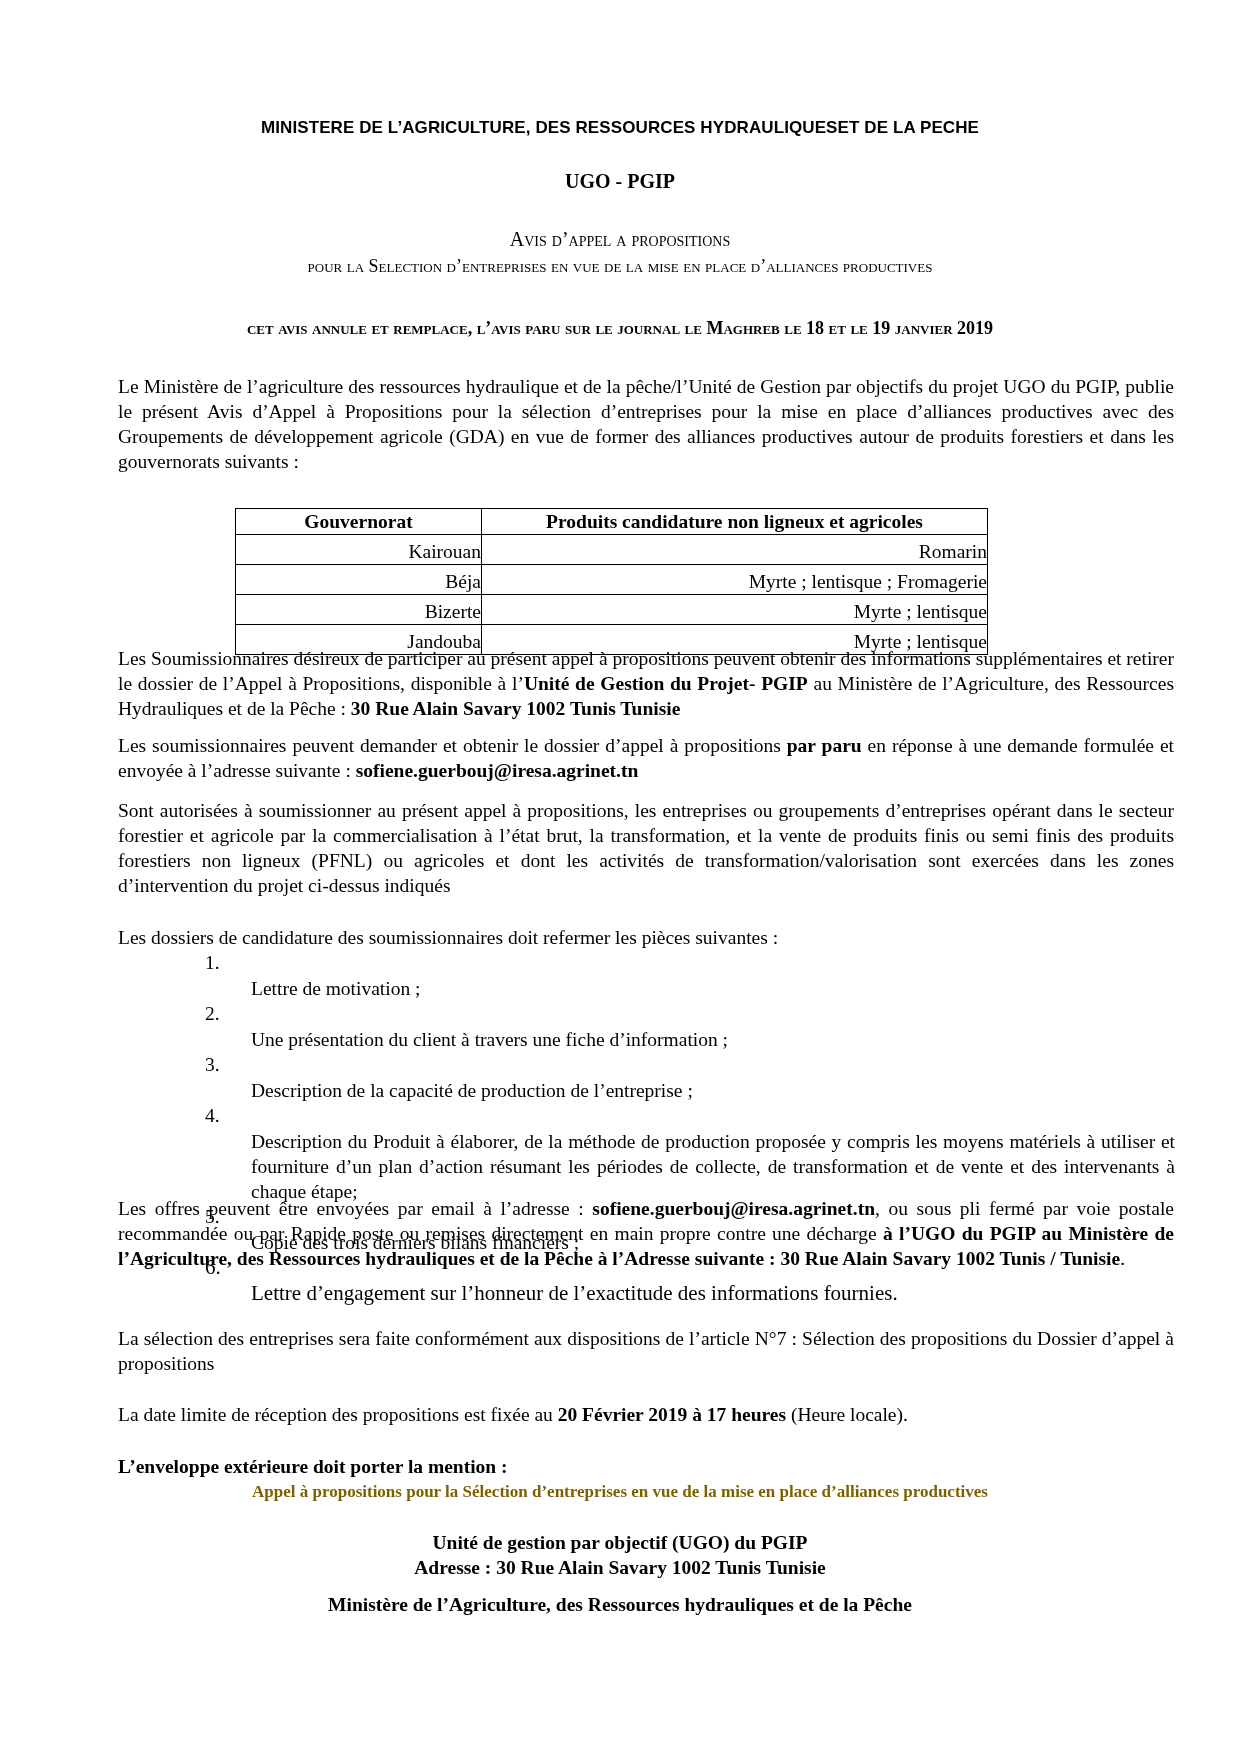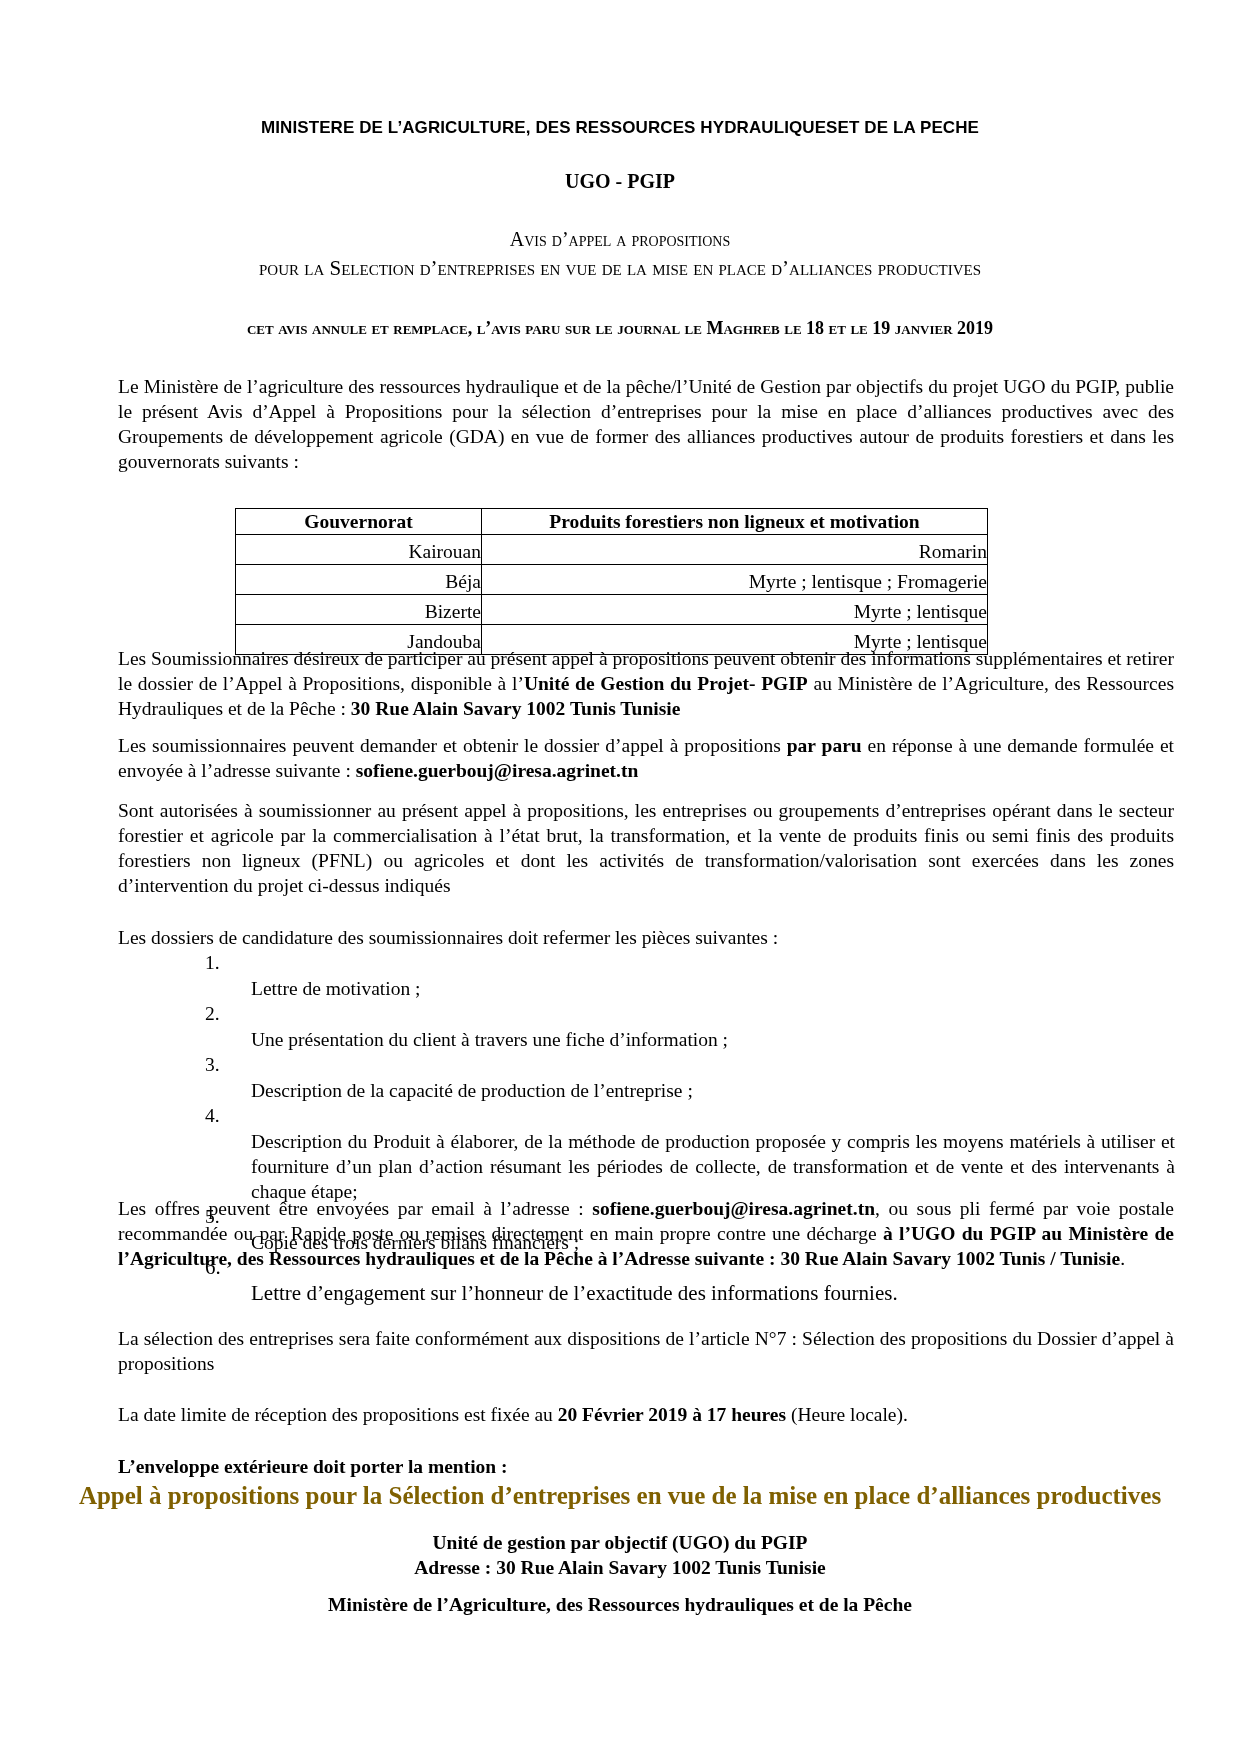--- a/index.html
+++ b/index.html
@@ -5,57 +5,57 @@
     html, body { margin: 0; padding: 0; background: #ffffff; }
     body { width: 1240px; height: 1754px; position: relative; overflow: hidden;
            font-family: "Liberation Serif", "DejaVu Serif", serif; color: #000; }
     .page { position: absolute; left: 0; top: 0; width: 1124px; height: 1754px; }
     .abs { position: absolute; }
     .center { text-align: center; left: 0; width: 1240px; }
     .h-ministry { top: 118px; font-family: "Liberation Sans", "DejaVu Sans", sans-serif; font-weight: bold; font-size: 17px; letter-spacing: 0.1px; }
     .h-direction { top: 144px; font-weight: bold; font-size: 20px; }
     .h-ugo { top: 170px; font-weight: bold; font-size: 20px; }
     .h-avis { top: 228px; font-size: 20px; font-variant: small-caps; }
-    .h-pour { top: 256px; font-size: 21px; font-variant: small-caps; }
+    .h-pour { top: 256px; font-size: 18px; font-variant: small-caps; }
     .h-annule { top: 318px; font-size: 18px; font-weight: bold; font-variant: small-caps; }
     .para { left: 118px; width: 1056px; font-size: 19.5px; line-height: 25px; text-align: justify; }
     .para b { font-weight: bold; }
     .last-left { text-align-last: left; }
     table.gov { position: absolute; left: 235px; top: 508px; width: 753px; border-collapse: collapse; font-size: 19.5px; }
     table.gov th, table.gov td { border: 1.5px solid #000; padding: 4px 0 0 26px; height: 25px; line-height: 24px; text-align: right; }
     table.gov th { font-weight: bold; text-align: center; padding: 0; }
     table.gov td.c1, table.gov th.c1 { width: 219px; }
     ol.pieces { position: absolute; left: 205px; top: 950px; width: 970px; margin: 0; padding: 0; list-style: none; font-size: 19.5px; line-height: 25px; }
     ol.pieces li { display: flex; }
     ol.pieces li .num { width: 46px; flex: none; text-align: left; }
     ol.pieces li .txt { flex: 1; text-align: justify; margin-top: 26px; }
     ol.pieces li.big { font-size: 21px; }
     .env-title { left: 118px; top: 1456px; font-size: 19.5px; font-weight: bold; }
-    .env-gold { top: 1482px; font-size: 25px; font-weight: bold; color: #7f6000; }
+    .env-gold { top: 1482px; font-size: 17px; font-weight: bold; color: #7f6000; }
     .env-line { font-size: 19.5px; font-weight: bold; }
   </style>
 </head>
 <body>
 
 <div class="page">
 
   <div class="abs center h-ministry">MINISTERE DE L’AGRICULTURE, DES RESSOURCES HYDRAULIQUESET DE LA PECHE</div>
   <div class="abs center h-ugo">UGO -  PGIP</div>
 
   <div class="abs center h-avis">Avis d’appel a propositions</div>
   <div class="abs center h-pour">pour la Selection d’entreprises en vue de la mise en place d’alliances productives</div>
   <div class="abs center h-annule">cet avis annule et remplace, l’avis paru sur le journal le Maghreb le 18  et le 19 janvier 2019</div>
 
   <div class="abs para" style="top:374px;">Le Ministère de l’agriculture des ressources hydraulique et de la pêche/l’Unité de Gestion par objectifs du projet UGO du PGIP, publie le présent Avis d’Appel à Propositions pour la sélection d’entreprises pour la mise en place d’alliances productives avec des Groupements de développement agricole (GDA) en vue de former des alliances productives autour de produits forestiers et dans les gouvernorats suivants :</div>
 
   <table class="gov">
     <thead>
       <tr>
         <th class="c1">Gouvernorat</th>
-        <th>Produits forestiers non ligneux et motivation</th>
+        <th>Produits candidature non ligneux et agricoles</th>
       </tr>
     </thead>
     <tbody>
       <tr>
         <td class="c1">Kairouan</td>
         <td>Romarin</td>
       </tr>
       <tr>
         <td class="c1">Béja</td>
         <td>Myrte ; lentisque ; Fromagerie</td>

